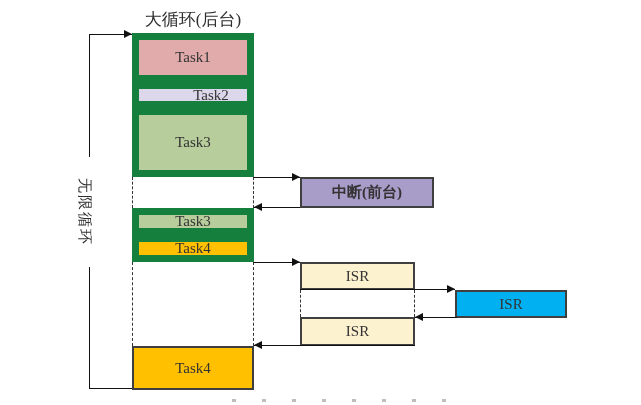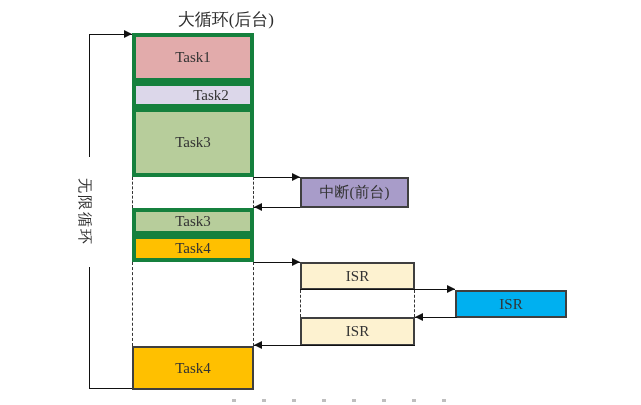--- a/index.html
+++ b/index.html
@@ -4,28 +4,28 @@
 <style>
   html,body{margin:0;padding:0;background:#fff;}
   #canvas{
     position:relative;width:641px;height:405px;background:#ffffff;overflow:hidden;
     font-family:"Liberation Serif","DejaVu Serif",serif;color:#2e2e2e;
   }
   .blk{
     position:absolute;box-sizing:border-box;display:flex;align-items:center;justify-content:center;
     font-size:15px;line-height:1;color:#333;
   }
-  .task{left:132px;width:122px;border:4px solid #15803d;}
+  .task{left:132px;width:122px;border:7px solid #15803d;}
   .thick{border:2px solid #3f3f3f;}
   .gap{position:absolute;box-sizing:border-box;border-left:1px dashed #333;border-right:1px dashed #333;background:#fff;}
   .hline{position:absolute;height:1px;background:#111;}
   .vline{position:absolute;width:1px;background:#111;}
   .ah-r{position:absolute;width:0;height:0;border-top:4px solid transparent;border-bottom:4px solid transparent;border-left:8px solid #111;}
   .ah-l{position:absolute;width:0;height:0;border-top:4px solid transparent;border-bottom:4px solid transparent;border-right:8px solid #111;}
-  .caption-label{position:absolute;text-align:right;white-space:nowrap;}
+  .caption-label{position:absolute;text-align:center;white-space:nowrap;}
   #title{left:112px;top:8px;width:162px;font-size:17px;}
   #nested-label{left:441px;top:262px;width:140px;font-size:15px;}
   #loop-label{
     position:absolute;left:30px;top:202px;width:110px;height:20px;text-align:center;
     transform:rotate(90deg);background:#fff;font-size:15px;letter-spacing:2px;line-height:20px;
   }
   #caption-fragment{
     position:absolute;left:232px;top:399px;width:228px;height:3px;opacity:.55;
     background:repeating-linear-gradient(90deg,#8a8a8a 0 4px,transparent 4px 30px);
   }
@@ -45,21 +45,21 @@
 
   <div class="blk task" style="top: 33px; height: 49px; background: rgb(226, 171, 171);">Task1</div>
   <div class="blk task" style="top: 82px; height: 26px; background: rgb(220, 215, 234); padding-left: 36px;">Task2</div>
   <div class="blk task" style="top: 108px; height: 69px; background: rgb(183, 205, 155);">Task3</div>
   <div class="gap" style="left:132px;top:177px;width:122px;height:31px;"></div>
   <div class="blk task" style="top: 208px; height: 27px; background: rgb(183, 205, 155);">Task3</div>
   <div class="blk task" style="top: 235px; height: 27px; background: rgb(255, 192, 0);">Task4</div>
   <div class="gap" style="left:132px;top:262px;width:122px;height:84px;"></div>
   <div class="blk task thick" style="top: 346px; height: 44px; background: rgb(255, 192, 0);">Task4</div>
 
-  <div class="blk thick" style="left: 300px; top: 177px; width: 109px; height: 31px; background: rgb(168, 156, 201);">中断(前台)</div>
+  <div class="blk thick" style="left: 300px; top: 177px; width: 134px; height: 31px; background: rgb(168, 156, 201); font-weight: bold;">中断(前台)</div>
 
   <div class="blk thick" style="left: 300px; top: 262px; width: 115px; height: 28px; background: rgb(253, 242, 208);">ISR</div>
   <div class="gap" style="left:300px;top:290px;width:115px;height:27px;"></div>
   <div class="blk thick" style="left: 300px; top: 317px; width: 115px; height: 29px; background: rgb(253, 242, 208);">ISR</div>
 
   <div class="blk thick" style="left: 455px; top: 290px; width: 112px; height: 28px; background: rgb(0, 176, 240);">ISR</div>
 
   <div class="hline" style="left:254px;top:177px;width:46px;"></div>
   <div class="ah-r" style="left:292px;top:173px;"></div>
 

